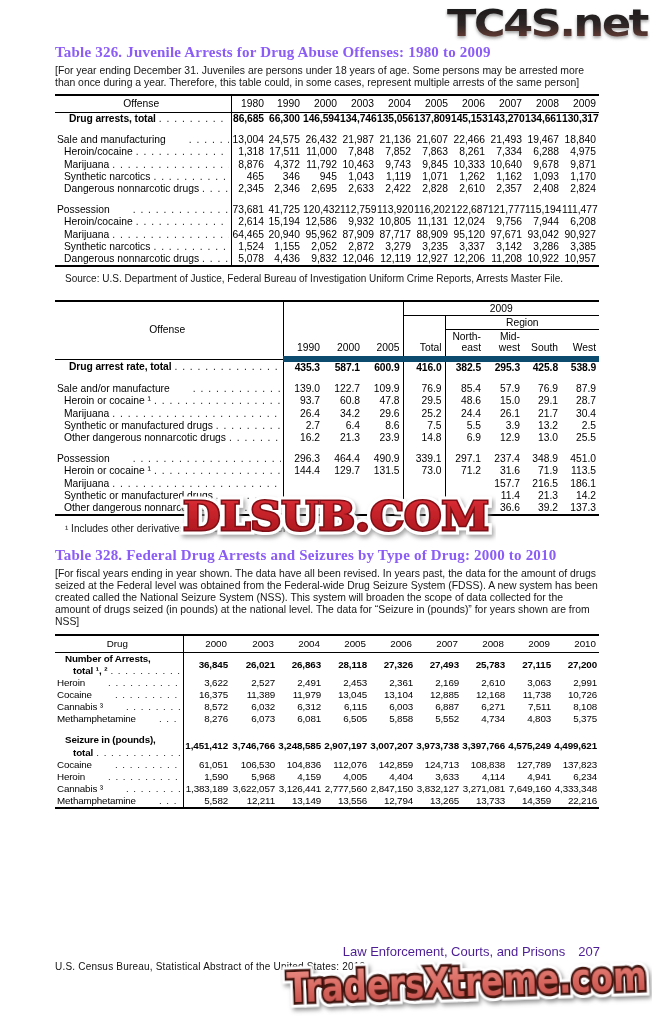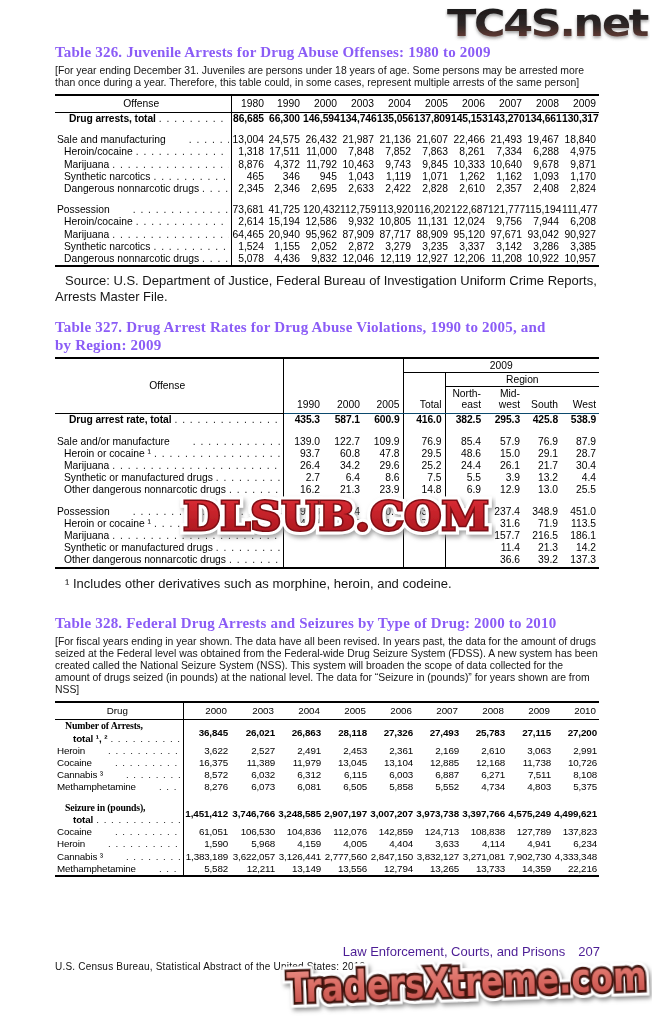--- a/index.html
+++ b/index.html
@@ -3,54 +3,54 @@
 <meta charset="utf-8">
 <style>
   html,body{margin:0;padding:0;background:#fff;}
   .page{position:relative;width:652px;height:1024px;background:#fff;overflow:hidden;
         font-family:"Liberation Sans",sans-serif;color:#000;}
   .content{position:absolute;left:55px;top:44px;width:544px;}
 
   .ttl{font-family:"Liberation Serif",serif;font-size:15px;font-weight:bold;
        margin:0 0 3px 0;line-height:1.18;letter-spacing:.2px;color:#8b5cf6;}
   .note{font-size:10.4px;line-height:1.17;margin:0 0 5px 0;color:#151515;}
-  .src,.fn{font-size:13px;line-height:1.18;margin:6px 0 0 0;text-indent:10px;color:#151515;}
+  .src,.fn{font-size:10px;line-height:1.18;margin:6px 0 0 0;text-indent:10px;color:#151515;}
   .fn{margin-top:7px;}
   .sec{margin:0;}
   .sec2{margin-top:15px;}
-  .sec3{margin-top:24px;}
+  .sec3{margin-top:12px;}
 
   table.tbl{border-collapse:collapse;table-layout:fixed;width:544px;
             border-top:2px solid #000;border-bottom:2px solid #000;
             font-size:10.3px;margin-top:2px;}
   table.tbl th{font-weight:normal;vertical-align:bottom;text-align:right;
                padding:2px 3px 3px 0;border-bottom:1px solid #000;line-height:11px;}
   table.tbl th.stub{text-align:center;border-right:1px solid #000;vertical-align:middle;}
   table.tbl td{padding:0;line-height:12.2px;white-space:nowrap;}
   table.tbl td.num{text-align:right;padding-right:3px;overflow:hidden;}
   table.tbl td.lbl{border-right:1px solid #000;overflow:hidden;}
   .ll{display:flex;align-items:baseline;overflow:hidden;}
   .i0{padding-left:2px;gap:20px;} .i1{padding-left:9px;} .i2{padding-left:14px;}
-  .lt{padding-left:10px;font-weight:bold;line-height:12.2px;font-family:Liberation Serif, serif;}
+  .lt{padding-left:10px;font-weight:bold;line-height:12.2px;}
   .ll.l2{padding-left:18px;}
   .dots{flex:1;white-space:nowrap;overflow:hidden;color:#222;font-weight:normal;
         letter-spacing:1px;margin:0 2px 0 3px;}
   .b, td.num.b, .ll.b span.lab{font-weight:bold;letter-spacing:-0.1px;}
   tr.sp td{height:9px;}
 
   table.t328{font-size:9.8px;}
   table.t328 td{line-height:12.1px;letter-spacing:-0.15px;}
   table.t328 td.num{padding-right:2px;}
 
   
   .t327 th.off{border-right:1px solid #000;border-bottom:1px solid #000;
                text-align:center;vertical-align:middle;}
   .t327 th.g0,.t327 th.g1{border-bottom:none;border-right:1px solid #000;}
   .t327 th.grp{text-align:center;border-bottom:1px solid #000;padding:1px 0 1px 0;}
-  .t327 thead tr.yrs th{border-bottom:1px solid #0c4a6e;margin-left:16px;}
+  .t327 thead tr.yrs th{border-bottom:6px solid #0c4a6e;margin-left:16px;}
   .t327 thead tr.yrs th.vr, .t327 td.vr{border-right:1px solid #000;}
   .t327 th.wrap{white-space:normal;line-height:10.5px;}
 
   
   .footer-right{position:absolute;right:52px;top:944px;font-size:13px;color:#4c1d95;}
   .footer-right .pg{margin-left:13px;}
   .imprint{position:absolute;left:55px;top:961px;font-size:10px;color:#111;letter-spacing:.2px;}
 
   
   .wm{position:absolute;pointer-events:none;}
@@ -335,21 +335,20 @@
               <td class="num">11,208</td>
               <td class="num">10,922</td>
               <td class="num">10,957</td>
             </tr>
           </tbody>
       </table>
       <p class="src">Source: U.S. Department of Justice, Federal Bureau of Investigation Uniform Crime Reports, Arrests Master File.</p>
     </section>
 
     <section class="sec sec2">
-      <h2 class="ttl"><span>Table 327. Drug Arrest Rates for Drug Abuse Violations, 1990 to 2005, and</span><br><span>by Region: 2009</span></h2>
       <table class="tbl t327">
         <colgroup>
             <col style="width:228px">
             <col style="width:40px">
             <col style="width:40px">
             <col style="width:40px">
             <col style="width:42px">
             <col style="width:39px">
             <col style="width:39px">
             <col style="width:38px">
@@ -460,21 +459,21 @@
                   <span class="dots">. . . . . . . . . . . . . . . . . . . . . . . . . . . . . . . . . . . . . . . . . . . . . . . . . . . . . . . . . . . . </span>
                 </div>
               </td>
               <td class="num">2.7</td>
               <td class="num">6.4</td>
               <td class="num vr">8.6</td>
               <td class="num vr">7.5</td>
               <td class="num">5.5</td>
               <td class="num">3.9</td>
               <td class="num">13.2</td>
-              <td class="num">4.4</td>
+              <td class="num">2.5</td>
             </tr>
             <tr>
               <td class="lbl">
                 <div class="ll i1">
                   <span class="lab">Other dangerous nonnarcotic drugs</span>
                   <span class="dots">. . . . . . . . . . . . . . . . . . . . . . . . . . . . . . . . . . . . . . . . . . . . . . . . . . . . . . . . . . . . </span>
                 </div>
               </td>
               <td class="num">16.2</td>
               <td class="num">21.3</td>
@@ -769,21 +768,21 @@
                   <span class="dots">. . . . . . . . . . . . . . . . . . . . . . . . . . . . . . . . . . . . . . . . . . . . . . . . . . . . . . . . . . . . </span>
                 </div>
               </td>
               <td class="num">1,383,189</td>
               <td class="num">3,622,057</td>
               <td class="num">3,126,441</td>
               <td class="num">2,777,560</td>
               <td class="num">2,847,150</td>
               <td class="num">3,832,127</td>
               <td class="num">3,271,081</td>
-              <td class="num">7,902,730</td>
+              <td class="num">7,649,160</td>
               <td class="num">4,333,348</td>
             </tr>
             <tr>
               <td class="lbl">
                 <div class="ll i0">
                   <span class="lab">Methamphetamine</span>
                   <span class="dots">. . . . . . . . . . . . . . . . . . . . . . . . . . . . . . . . . . . . . . . . . . . . . . . . . . . . . . . . . . . . </span>
                 </div>
               </td>
               <td class="num">5,582</td>

